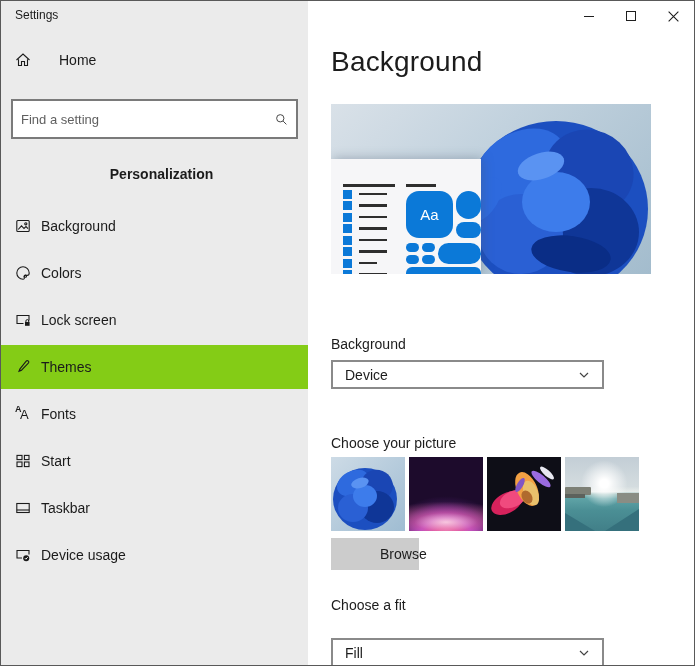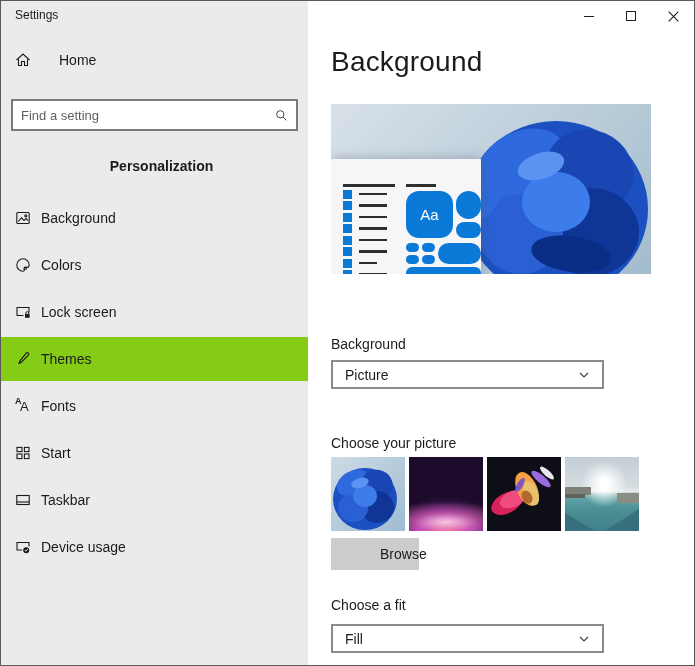--- a/index.html
+++ b/index.html
@@ -25,21 +25,21 @@
   .home-row {
     margin-top: 26px; height: 24px;
     display: flex; align-items: center; gap: 28px;
     padding-left: 14px; cursor: default;
   }
   .home-row .label, .nav-item .label { font-size: 14px; color:#1b1b1b; }
   .icon16 { width: 16px; height: 16px; flex: none; display:block; }
 
   .search-box {
     margin: 27px 10px 0 10px;
-    height: 32px;
+    height: 40px;
     background: #fff;
     border: 2px solid #7a7a7a;
     display: flex; align-items: center;
     padding: 0 8px 0 8px;
   }
   .search-box input {
     flex: 1; border: none; outline: none;
     font-family: "Liberation Sans", sans-serif;
     font-size: 13px; color: #333; background: transparent;
   }
@@ -112,21 +112,21 @@
 
   .selectbox {
     margin-top: 6px;
     width: 273px; height: 29px;
     border: 2px solid #8a8a8a; background: #fff;
     display: flex; align-items: center;
     padding: 0 12px;
     cursor: pointer;
   }
   .selectbox .value { flex: 1; font-size: 14px; color: #1c1c1c; }
-  .selectbox.fit { margin-top: 9px; }
+  .selectbox.fit { margin-top: 23px; }
 
   .thumbs { margin-top: 4px; display: flex; gap: 4px; }
   .thumb { width: 74px; height: 74px; position: relative; overflow: hidden; cursor: pointer; flex:none; }
   .thumb svg { display:block; }
 
   .thumb-glow {
     background:
       radial-gradient(95% 28% at 50% 88%, rgba(255,214,227,0.9) 0%, rgba(240,110,170,0.55) 45%, rgba(240,110,170,0) 100%),
       radial-gradient(80% 55% at 50% 108%, #f0aecb 0%, #d4519d 22%, #9b36c9 45%, #5b1e82 65%, #2c1140 85%, #1d0b2c 100%),
       #1d0b2c;
@@ -336,21 +336,21 @@
         <div class="tile tile-s3"></div>
         <div class="tile tile-s4"></div>
         <div class="tile tile-w1"></div>
         <div class="tile tile-b1"></div>
       </div>
     </div>
 
     
     <div class="field-label lbl-background">Background</div>
     <div class="selectbox">
-      <span class="value">Picture</span>
+      <span class="value">Device</span>
       <svg width="12" height="12" viewBox="0 0 12 12" fill="none" stroke="#444" stroke-width="1.2">
           <path d="M2 4 L6 8 L10 4"></path>
         </svg>
     </div>
 
     
     <div class="field-label lbl-picture">Choose your picture</div>
     <div class="thumbs">
 
       <div class="thumb" style="background:linear-gradient(135deg,#cddbe6,#9fbcd2)">

